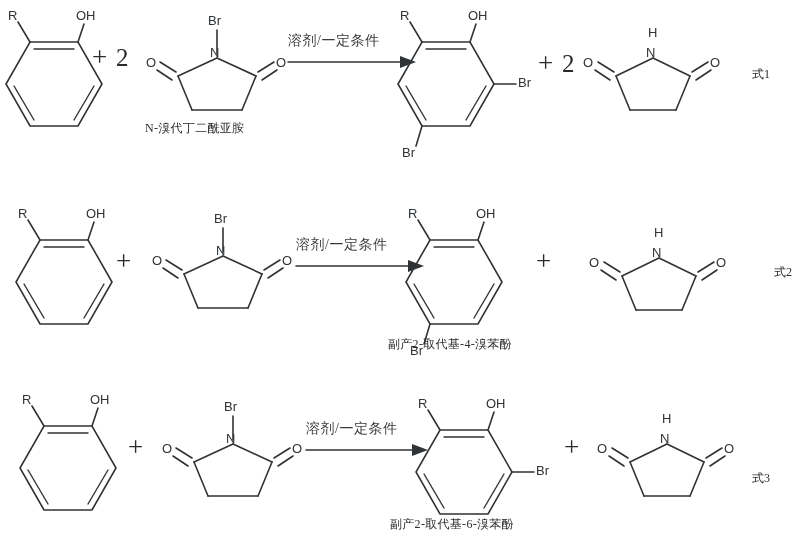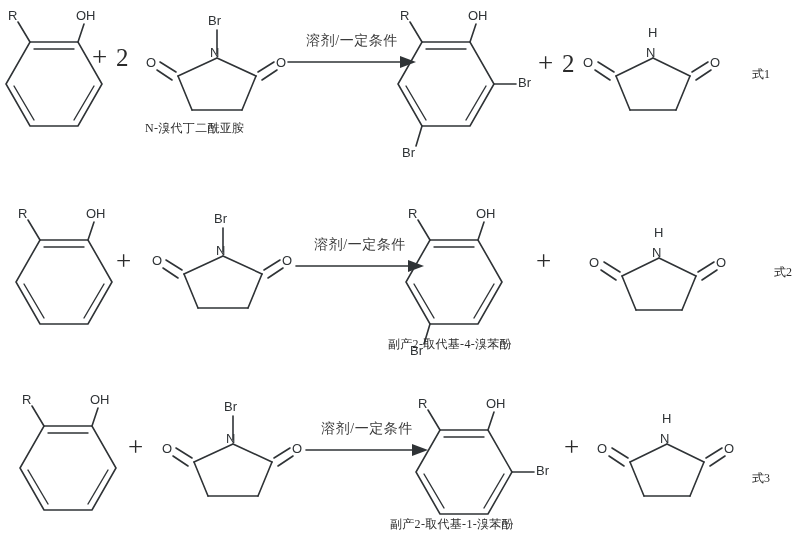--- a/index.html
+++ b/index.html
@@ -75,21 +75,21 @@
     line-height: 1;
   }
   .arrow-group {
     position: absolute;
   }
   .arrow-label {
     font-family: "Liberation Serif", "DejaVu Serif", serif;
     font-size: 14px;
     color: #3a3a3a;
     white-space: nowrap;
-    text-align: center;
+    text-align: left;
     letter-spacing: 0.5px;
   }
   .arrow-line {
     margin-top: 4px;
   }
   .caption {
     position: absolute;
     font-family: "Liberation Serif", "DejaVu Serif", serif;
     font-size: 12px;
     color: #2b2b2b;
@@ -330,21 +330,21 @@
         <line class="bond-inner" x1="10" y1="80" x2="30" y2="114"></line>
         <line class="bond-inner" x1="70" y1="114" x2="90" y2="80"></line>
         <line class="bond" x1="26" y1="36" x2="14" y2="16"></line>
         <line class="bond" x1="74" y1="36" x2="80" y2="18"></line>
         <line class="bond" x1="98" y1="78" x2="120" y2="78"></line>
         <text class="atom-r" x="4" y="11">R</text>
         <text class="atom" x="72" y="11">OH</text>
         <text class="atom" x="122" y="78">Br</text>
       </svg>
     </div>
-    <div class="caption" style="left:390px; top:142px;">副产2-取代基-1-溴苯酚</div>
+    <div class="caption" style="left:390px; top:142px;">副产2-取代基-6-溴苯酚</div>
 
     <div class="plus" style="left:564px; top:60px;">+</div>
 
     <div class="cell" style="left:604px; top:40px;">
       <svg width="126" height="92" viewBox="0 0 126 92">
         <line class="bond" x1="63" y1="30" x2="26" y2="48"></line>
         <line class="bond" x1="63" y1="30" x2="100" y2="48"></line>
         <line class="bond" x1="26" y1="48" x2="40" y2="82"></line>
         <line class="bond" x1="100" y1="48" x2="86" y2="82"></line>
         <line class="bond" x1="40" y1="82" x2="86" y2="82"></line>

